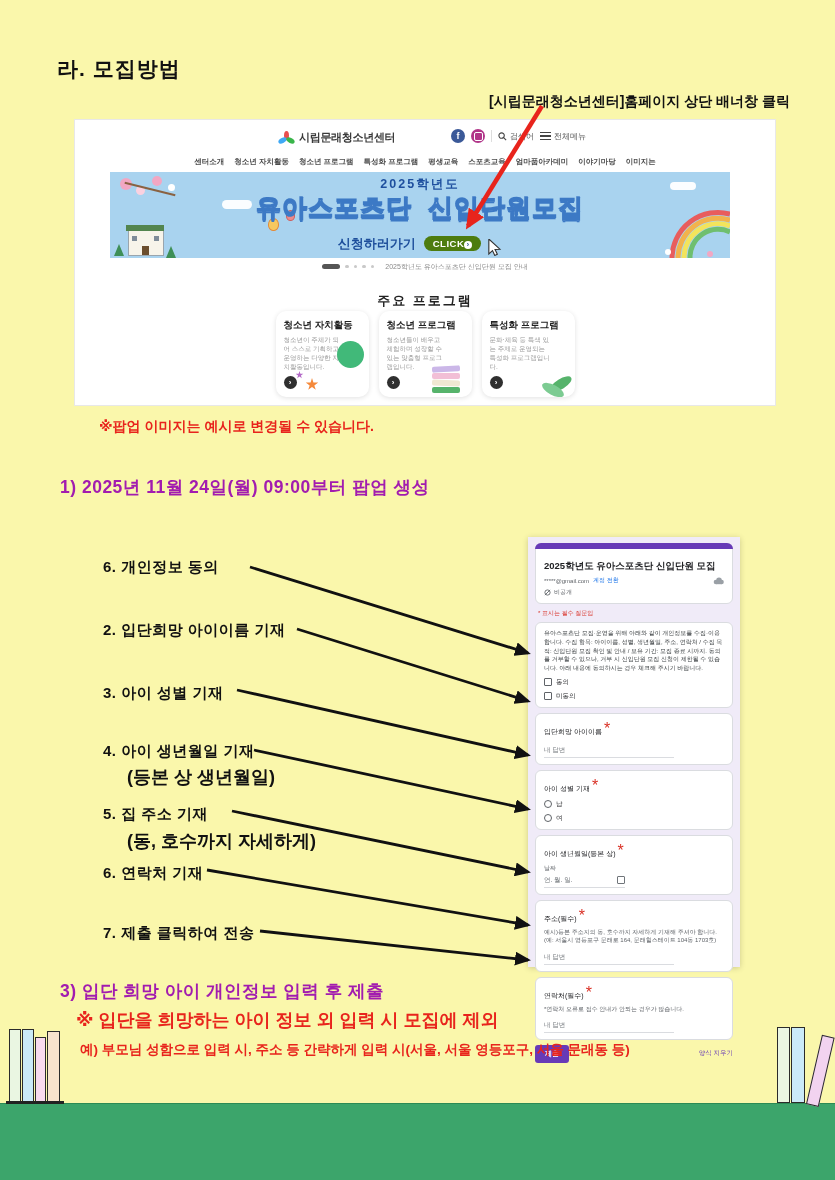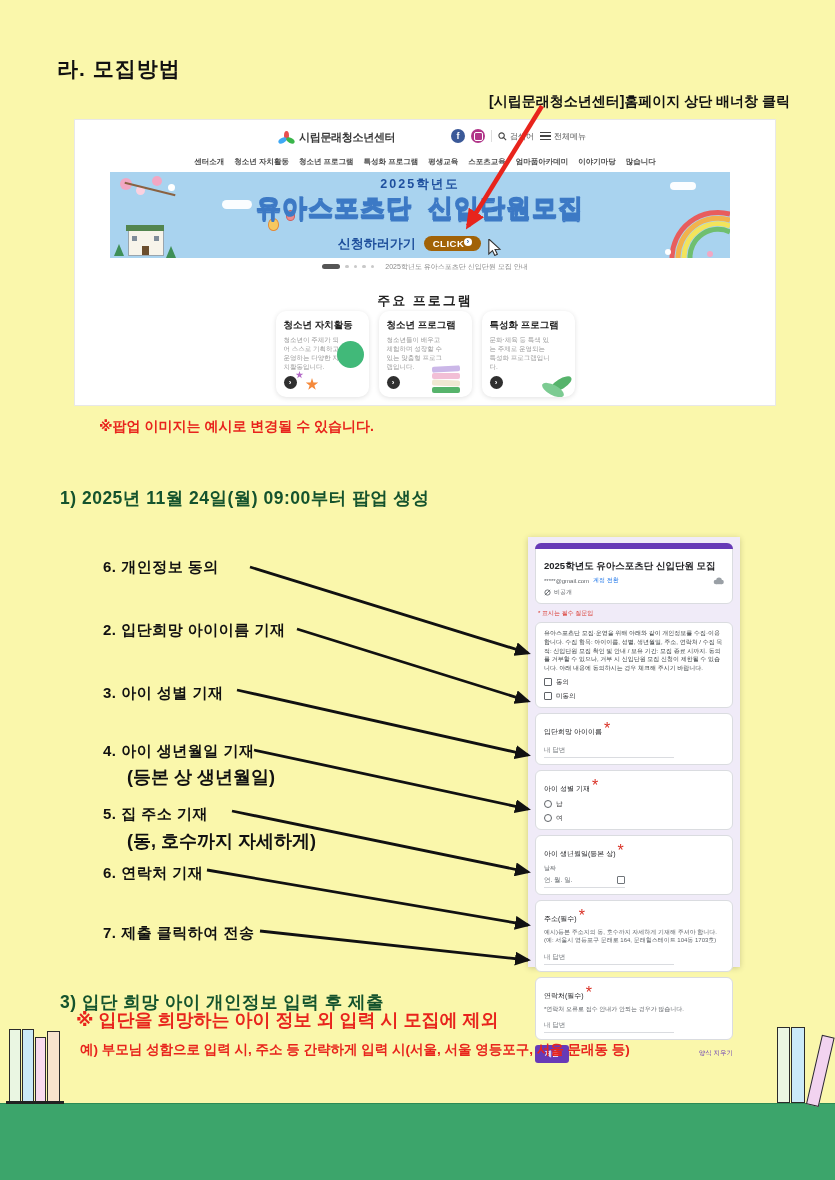--- a/index.html
+++ b/index.html
@@ -3,21 +3,21 @@
 <meta charset="utf-8">
 <style>
   html,body{margin:0;padding:0;}
   body{font-family:"Liberation Sans","DejaVu Sans",sans-serif;}
   .page{position:relative;width:835px;height:1180px;background:#FAF7AB;overflow:hidden;}
   .abs{position:absolute;}
   
   .doc-title{left:57px;top:55px;font-size:21px;font-weight:700;color:#111;letter-spacing:1px;}
   .doc-hint{right:45px;top:93px;font-size:14px;font-weight:700;color:#111;}
   .popup-note{left:99px;top:418px;font-size:14px;font-weight:700;color:#E8241C;}
-  .doc-line{left:60px;font-size:17.5px;font-weight:600;color:#14532d;letter-spacing:.5px;margin-top:11px;}
+  .doc-line{left:60px;font-size:17.5px;font-weight:600;color:#a21caf;letter-spacing:.5px;}
   .warn1{left:76px;top:1008px;font-size:18px;font-weight:700;color:#E8241C;}
   .warn2{left:80px;top:1041px;font-size:13.5px;font-weight:600;color:#E8241C;}
   .step{left:103px;font-size:15px;font-weight:700;color:#111;letter-spacing:.5px;}
   .step-sub{left:127px;font-size:18px;font-weight:700;color:#111;}
   
   .site{left:75px;top:120px;width:700px;height:285px;background:#fff;box-shadow:0 0 0 1px #e8e8e8;}
   .site-header{left:0;top:0;width:700px;height:35px;background:#fff;}
   .logo{left:205px;top:10px;display:flex;align-items:center;gap:5px;}
   .logo-mark{position:relative;width:14px;height:14px;}
   .petal{position:absolute;width:5px;height:9px;border-radius:50%;}
@@ -33,22 +33,22 @@
   .burger b{display:block;width:11px;height:1.5px;background:#444;}
   .site-nav{left:0;top:37px;width:700px;display:flex;justify-content:center;gap:10px;font-size:7.5px;color:#4a4a4a;font-weight:600;}
   
   .banner{left:35px;top:52px;width:620px;height:86px;background:#A9D3EF;overflow:hidden;}
   .b-year{left:0;right:0;top:4px;text-align:center;font-size:12.5px;font-weight:800;color:#1E4F9E;letter-spacing:2px;}
   .b-title{left:0;right:0;top:19px;text-align:center;font-size:25px;font-weight:800;color:#fff;letter-spacing:1px;
            -webkit-text-stroke:1.2px #3C79C5;text-shadow:0 2px 0 #3C79C5;}
   .b-title .gap{display:inline-block;width:16px;}
   .b-apply{left:0;right:0;top:59px;display:flex;justify-content:center;align-items:center;gap:8px;}
   .b-apply-text{font-size:13px;font-weight:800;color:#1D4E9B;}
-  .click-btn{background:#a16207;color:#fff;font-size:9.5px;font-weight:800;border-radius:999px;
-             padding:2px 9px;display:flex;align-items:flex-start;letter-spacing:.5px;}
+  .click-btn{background:#4d7c0f;color:#fff;font-size:9.5px;font-weight:800;border-radius:999px;
+             padding:2px 9px;display:flex;align-items:flex-end;letter-spacing:.5px;}
   .click-btn .dot{width:8px;height:8px;border-radius:50%;background:#fff;color:#17477F;font-size:7px;line-height:8px;text-align:center;font-weight:900;}
   .cloud{background:#fff;border-radius:999px;opacity:.95;}
   .blossom{border-radius:50%;}
   .balloon{width:9px;height:11px;border-radius:50% 50% 45% 45%;}
   .b-school{left:18px;top:58px;width:34px;height:24px;background:#F7F4EA;border:1px solid #9aa5ad;}
   .b-school .roof{position:absolute;left:-3px;top:-6px;width:38px;height:6px;background:#53854F;}
   .b-school .win{position:absolute;width:5px;height:5px;background:#7f8c99;top:5px;}
   .b-school .door{position:absolute;width:7px;height:9px;background:#6b4e2e;left:13px;bottom:0;}
   .tree{width:0;height:0;border-left:5px solid transparent;border-right:5px solid transparent;border-bottom:12px solid #3E8F57;}
   
@@ -146,21 +146,21 @@
 
     <div class="abs site-nav">
       <span>센터소개</span>
       <span>청소년 자치활동</span>
       <span>청소년 프로그램</span>
       <span>특성화 프로그램</span>
       <span>평생교육</span>
       <span>스포츠교육</span>
       <span>엄마품아카데미</span>
       <span>이야기마당</span>
-      <span>많습니다</span>
+      <span>이미지는</span>
     </div>
 
     <div class="abs banner">
 
       <span class="abs blossom" style="left:10px;top:6px;width:12px;height:12px;background:#F2A7C3;"></span>
       <span class="abs blossom" style="left:26px;top:14px;width:9px;height:9px;background:#FAD1E0;"></span>
       <span class="abs blossom" style="left:42px;top:4px;width:10px;height:10px;background:#F2A7C3;"></span>
       <span class="abs blossom" style="left:58px;top:12px;width:7px;height:7px;background:#fff;"></span>
       <span class="abs" style="left:14px;top:16px;width:52px;height:2px;background:#8A6242;transform:rotate(14deg);"></span>
       <span class="abs cloud" style="left:112px;top:28px;width:30px;height:9px;"></span>

